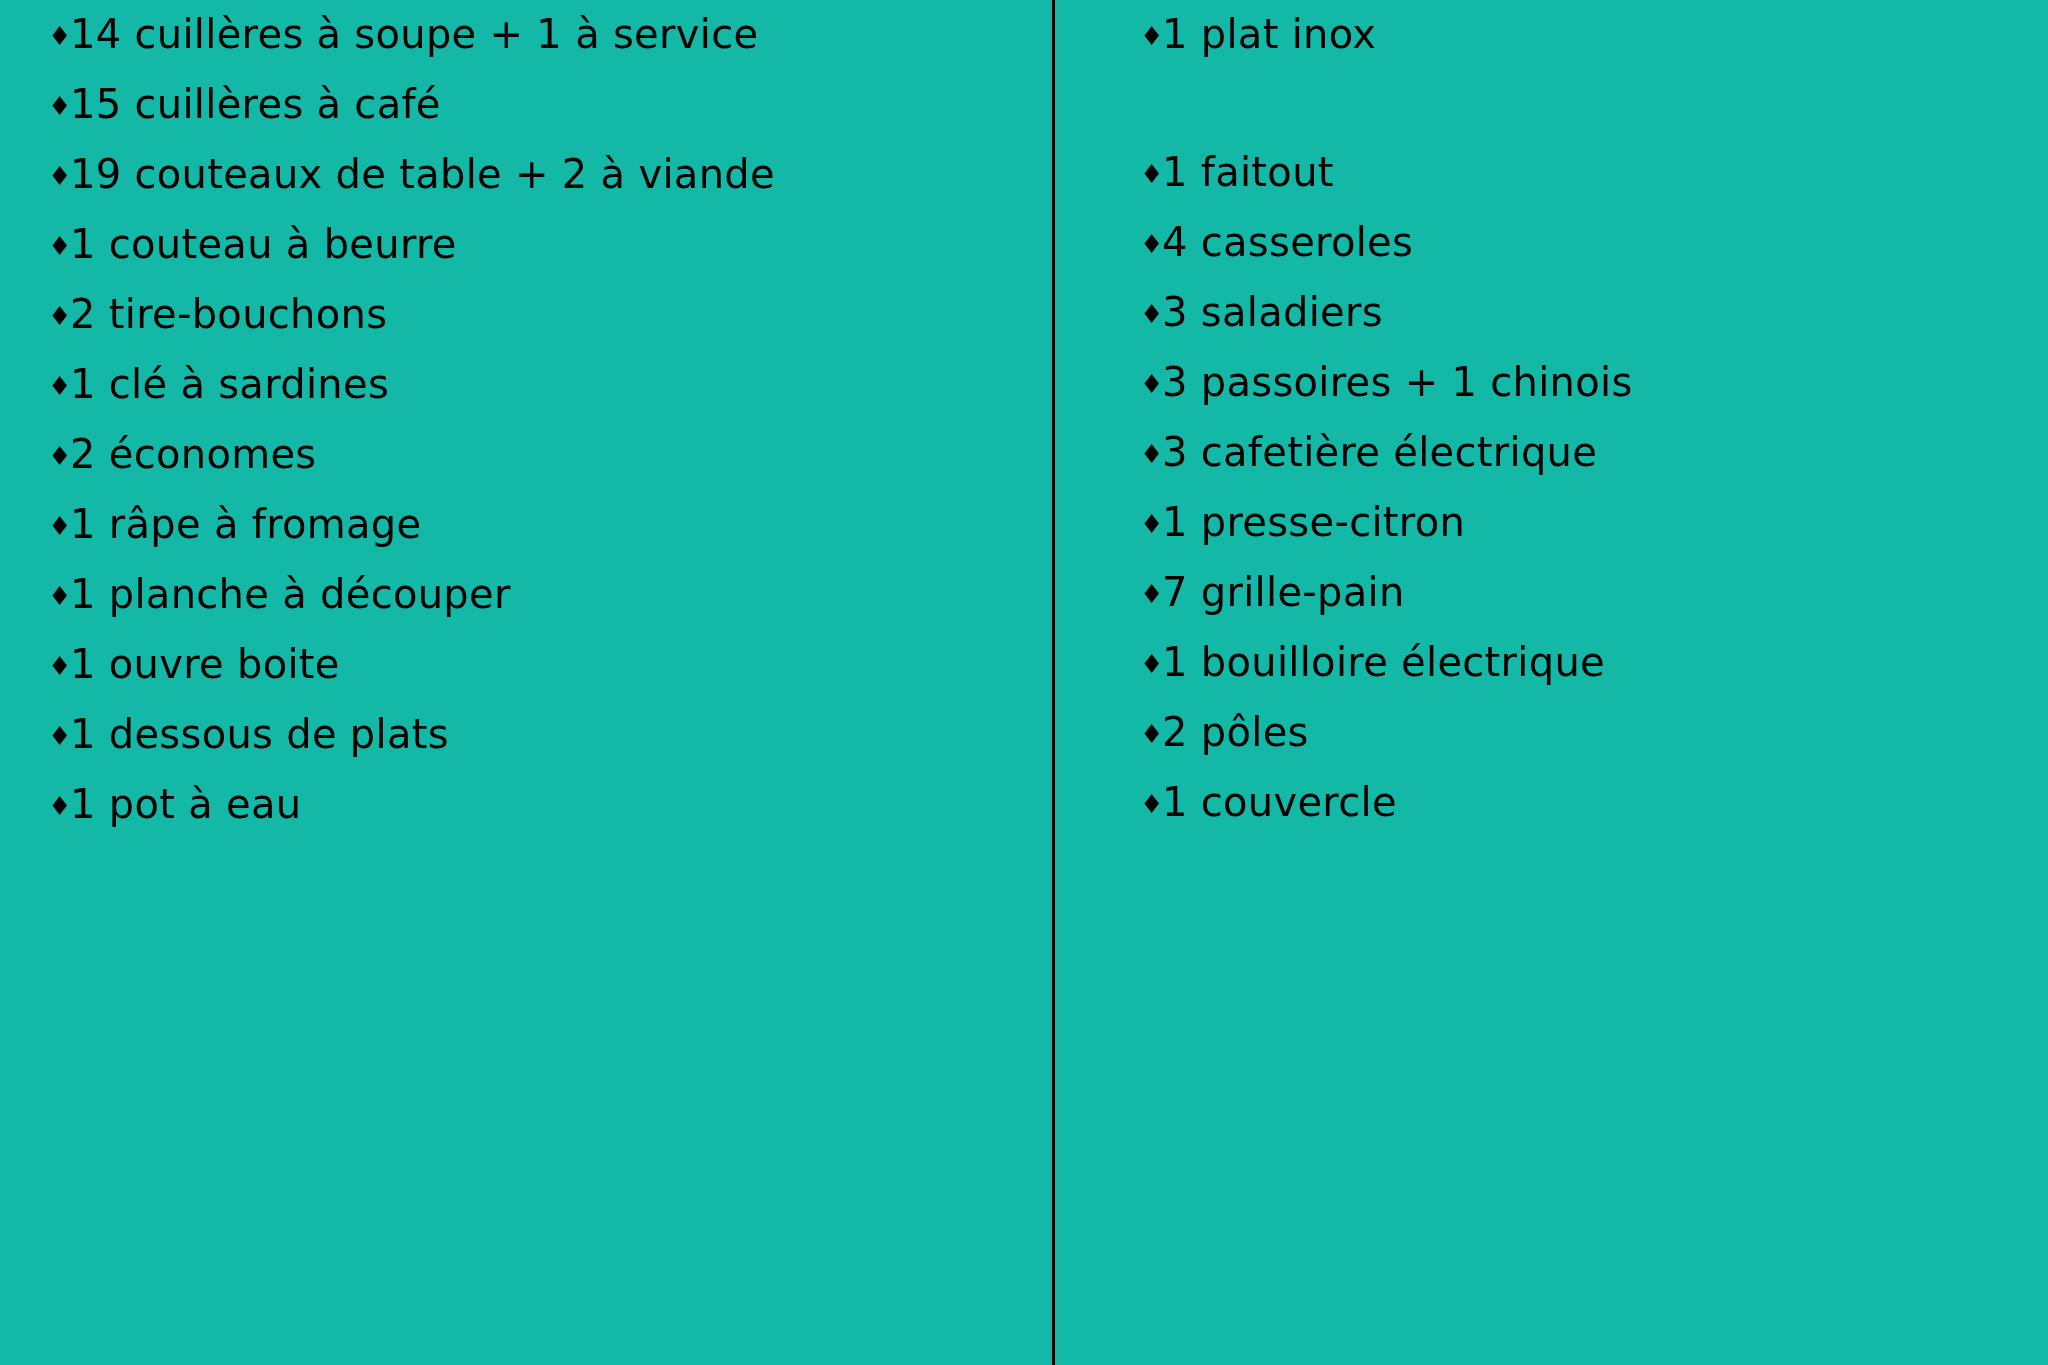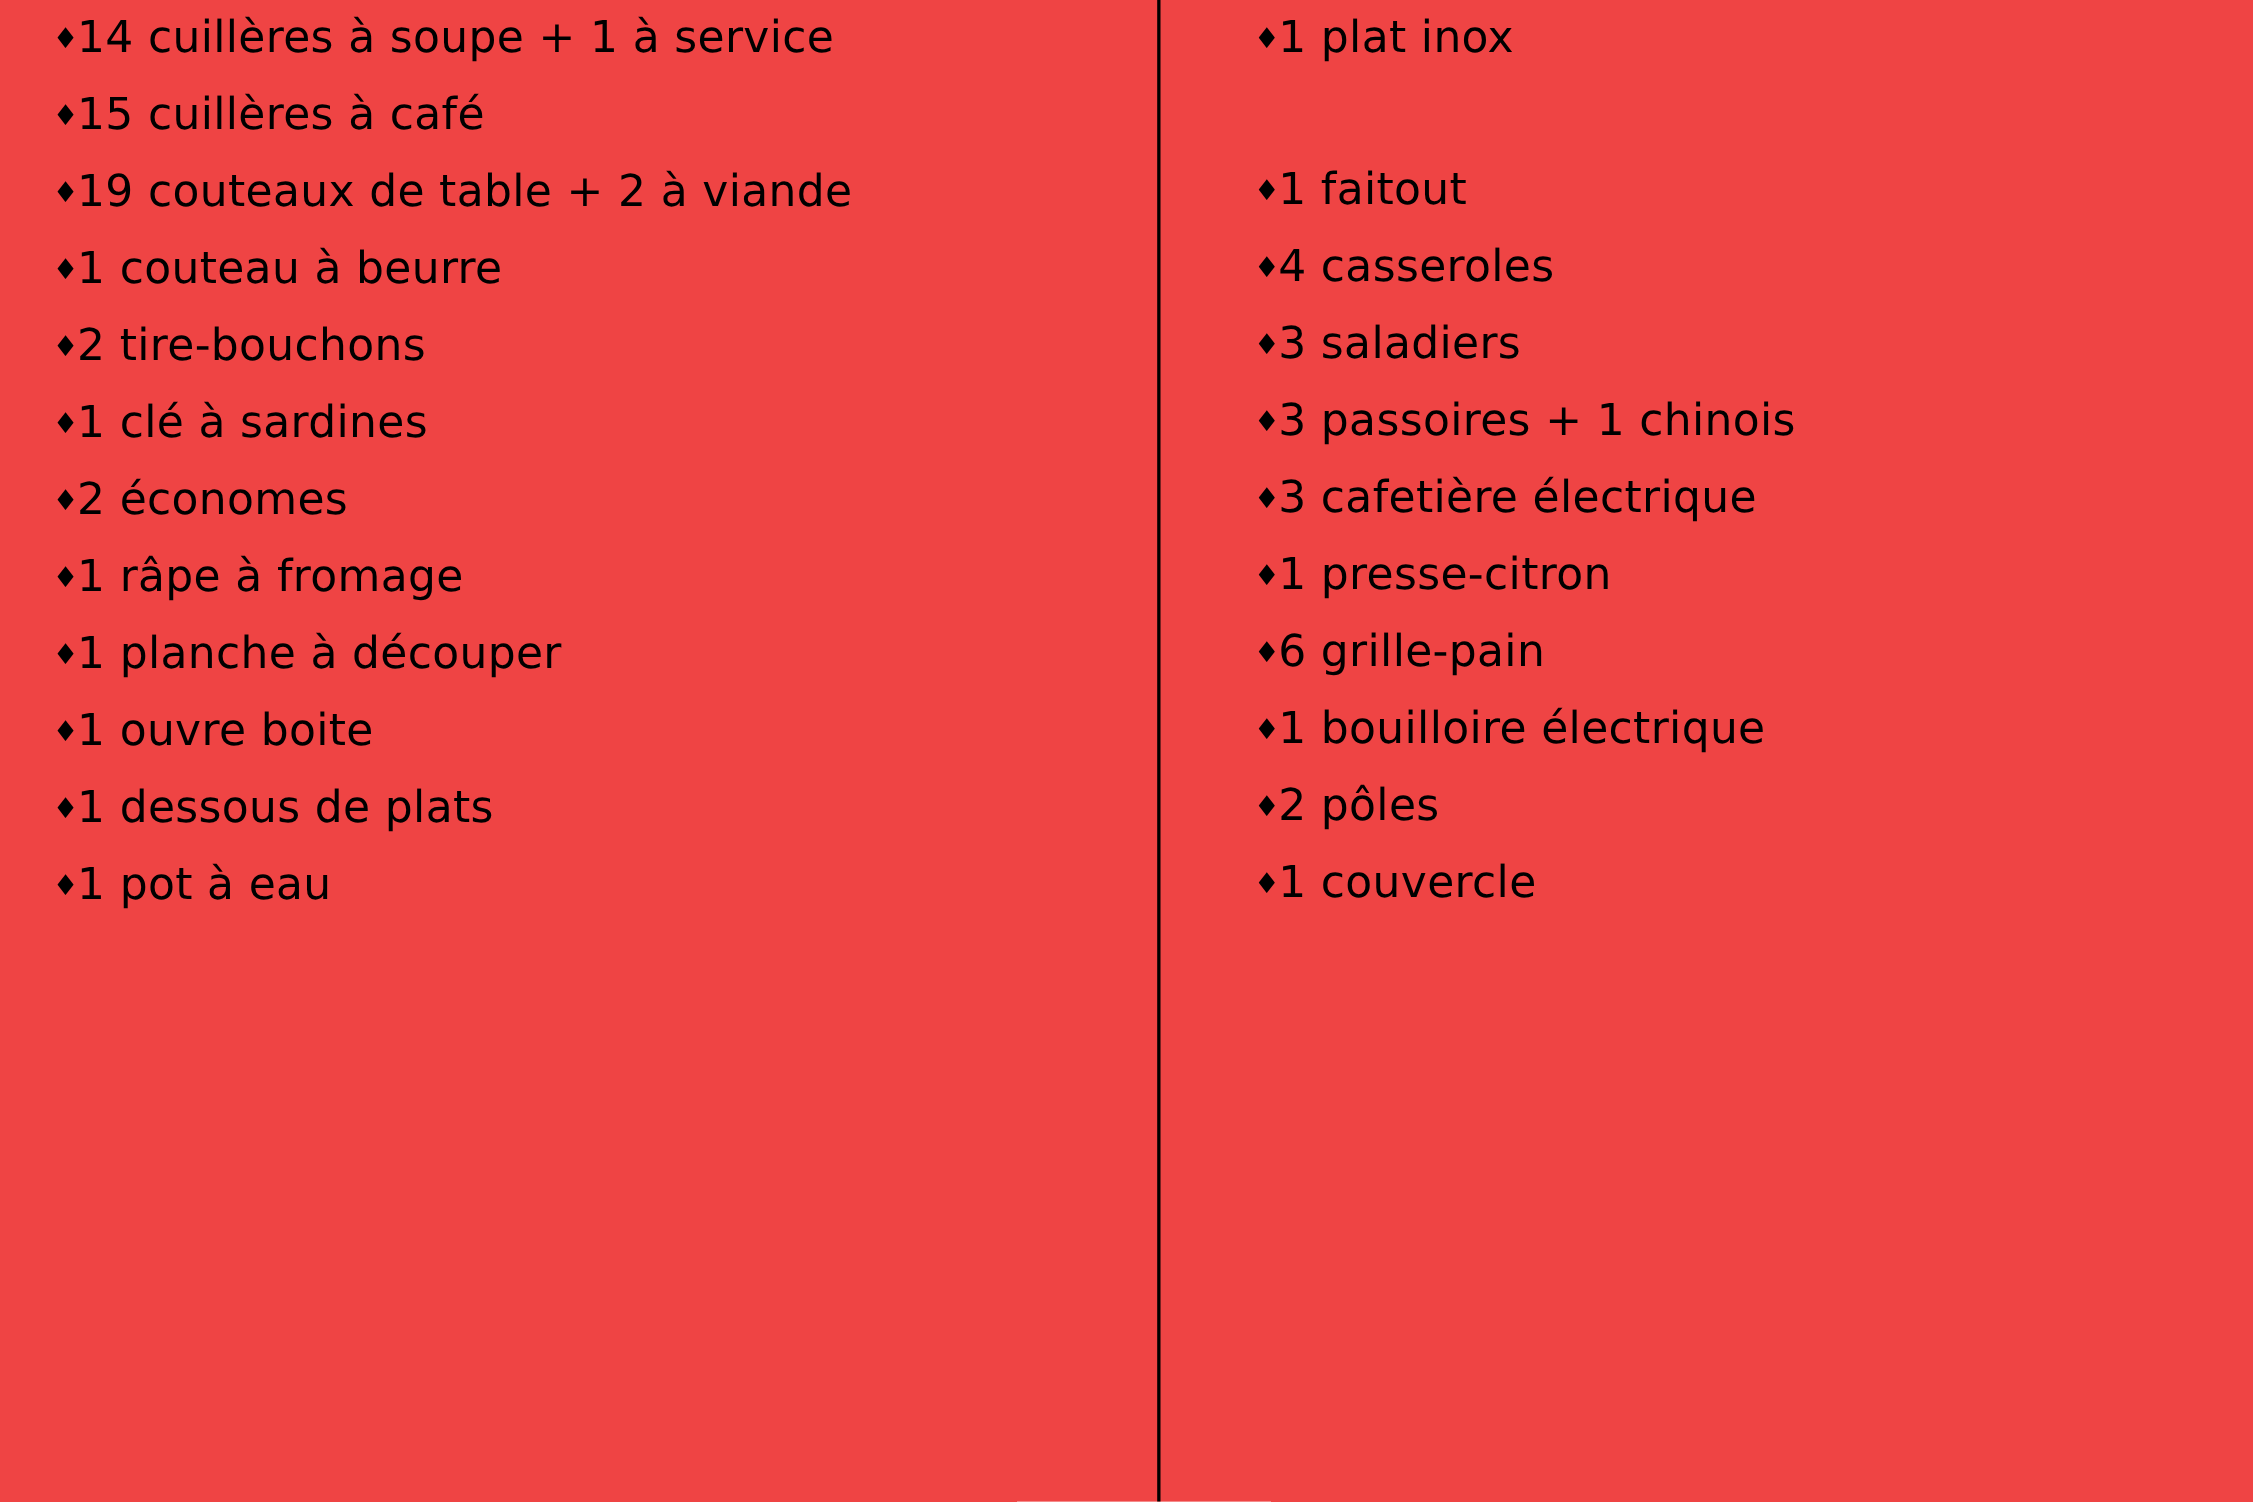--- a/index.html
+++ b/index.html
@@ -11,21 +11,21 @@
     width: 2048px;
     height: 1365px;
     font-family: "DejaVu Sans", sans-serif;
     color: #000000;
     overflow: hidden;
   }
   .page {
     position: relative;
     width: 2048px;
     height: 1365px;
-    background: #ef4444;
+    background: #14b8a6;
     box-sizing: border-box;
   }
   .divider {
     position: absolute;
     top: 0;
     left: 1052px;
     width: 3px;
     height: 1365px;
     background: #000000;
   }
@@ -96,20 +96,20 @@
   <div class="column col-right">
     <ul class="item-list" id="right-list">
         <li class="item"><span class="bullet">♦</span><span class="txt">1 plat inox</span></li>
         <li class="spacer"></li>
         <li class="item"><span class="bullet">♦</span><span class="txt">1 faitout</span></li>
         <li class="item"><span class="bullet">♦</span><span class="txt">4 casseroles</span></li>
         <li class="item"><span class="bullet">♦</span><span class="txt">3 saladiers</span></li>
         <li class="item"><span class="bullet">♦</span><span class="txt">3 passoires + 1 chinois</span></li>
         <li class="item"><span class="bullet">♦</span><span class="txt">3 cafetière électrique</span></li>
         <li class="item"><span class="bullet">♦</span><span class="txt">1 presse-citron</span></li>
-        <li class="item"><span class="bullet">♦</span><span class="txt">6 grille-pain</span></li>
+        <li class="item"><span class="bullet">♦</span><span class="txt">7 grille-pain</span></li>
         <li class="item"><span class="bullet">♦</span><span class="txt">1 bouilloire électrique</span></li>
         <li class="item"><span class="bullet">♦</span><span class="txt">2 pôles</span></li>
         <li class="item"><span class="bullet">♦</span><span class="txt">1 couvercle</span></li>
       </ul>
   </div>
 
 </div>
 
 </body></html>

